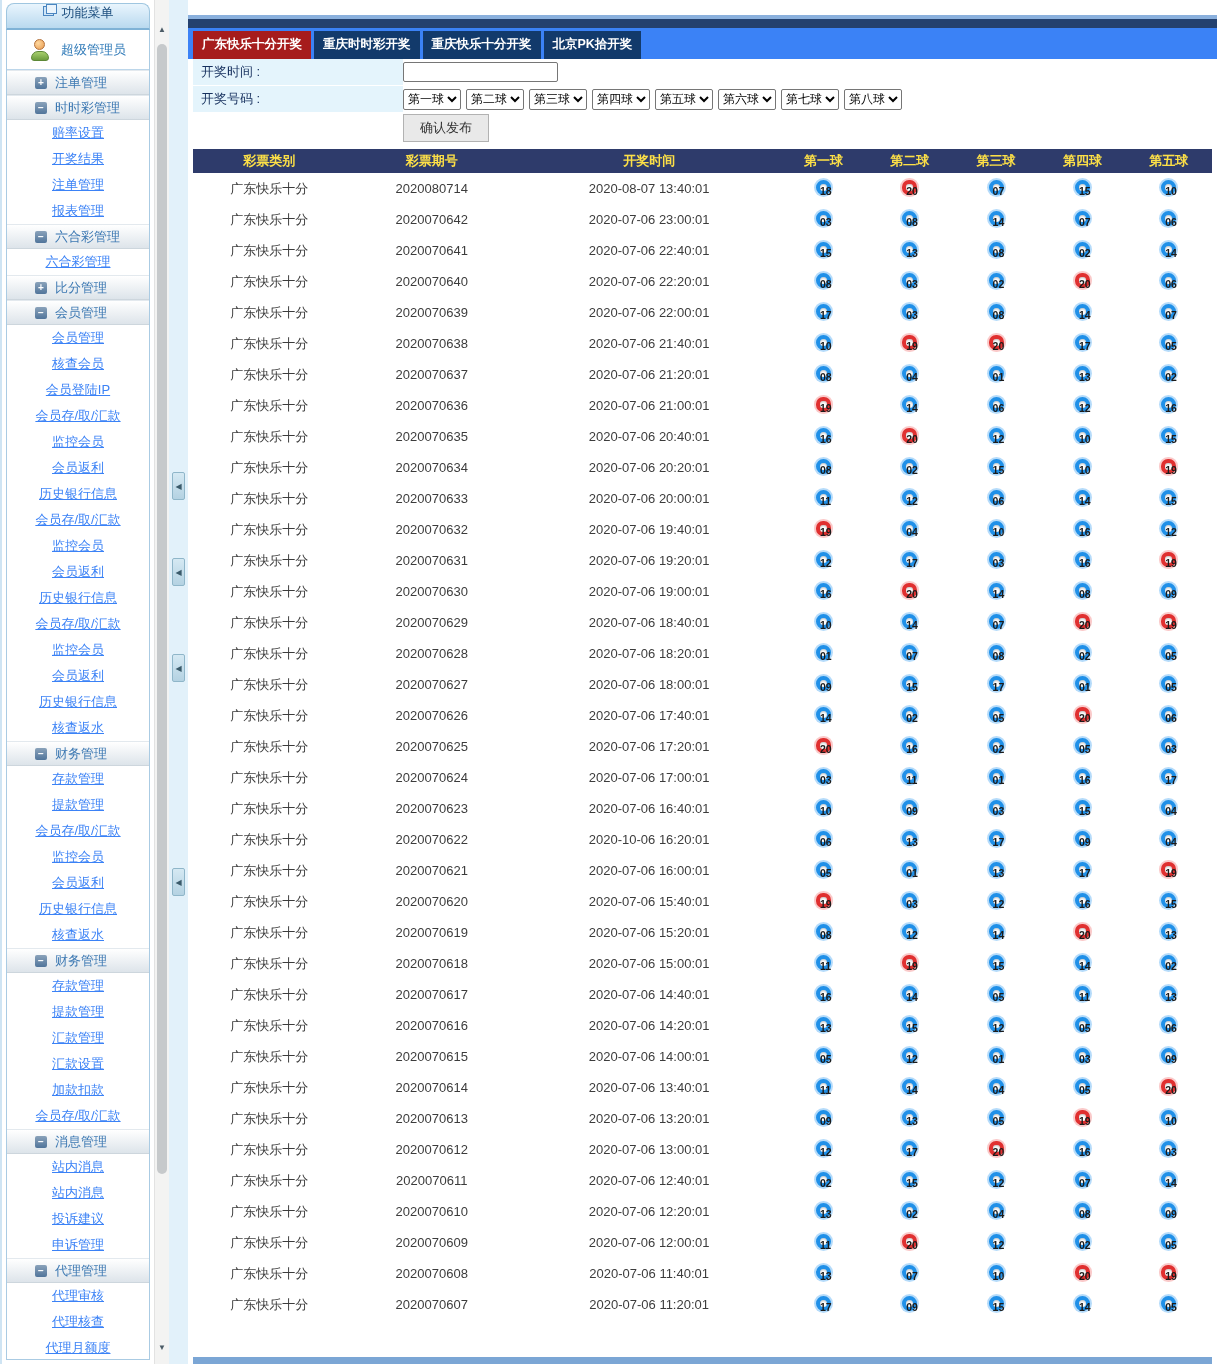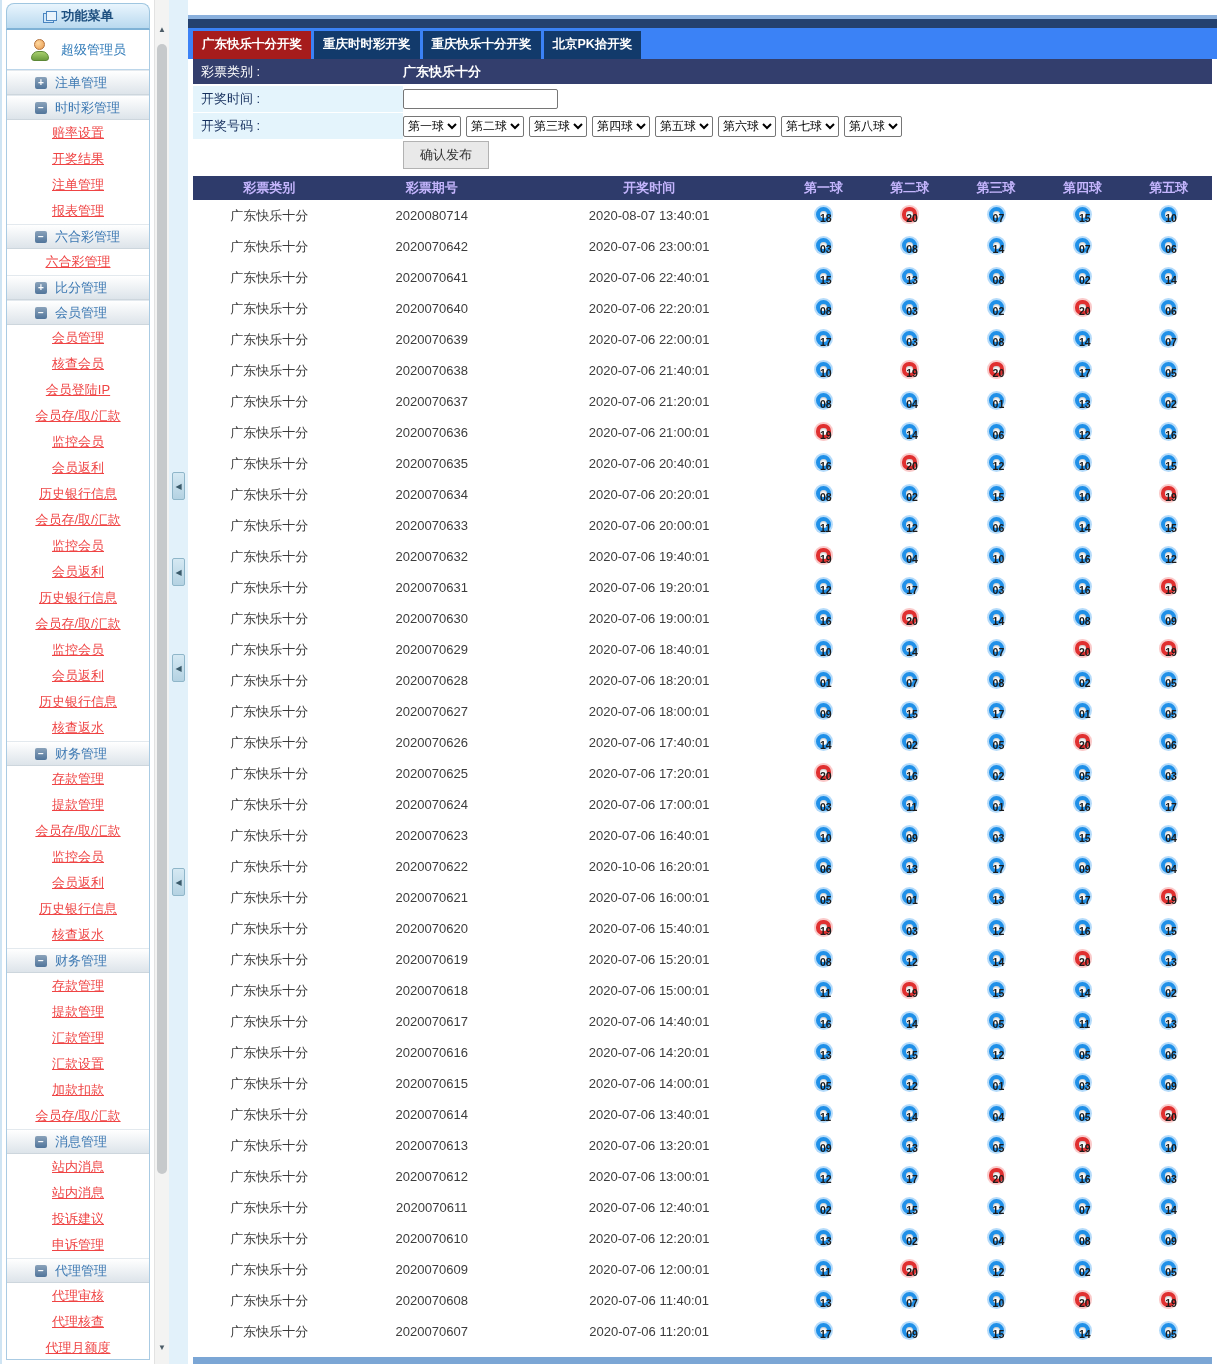--- a/index.html
+++ b/index.html
@@ -4,35 +4,35 @@
 <style>
   * { box-sizing: border-box; margin: 0; padding: 0; }
   html,body { width:1217px; height:1364px; overflow:hidden; }
   body { font-family:"Liberation Sans","DejaVu Sans",sans-serif; background:#fff; }
   .page { display:flex; width:1217px; height:1364px; }
 
   
   .sidebar { width:154px; height:100%; background:#fff; border-left:2px solid #cfe4f3; position:relative; flex:0 0 154px; }
   .sb-title { height:27px; margin:3px 4px 0 4px; background:linear-gradient(#e9f5fd,#b9d9ef);
     border:1px solid #9fc6e0; border-bottom:2px solid #7fb2d6; border-radius:8px 8px 0 0;
-    display:flex; align-items:center; justify-content:center; gap:6px;
-    color:#1d4f7f; font-weight:bold; font-size:13px; }
+    display:flex; justify-content:center; gap:6px;
+    color:#1d4f7f; font-weight:normal; font-size:13px; }
   .win-icon { width:13px; height:11px; position:relative; display:inline-block; }
   .win-icon:before { content:""; position:absolute; left:0; top:2px; width:9px; height:8px; border:1px solid #4a85c0; background:#cfe6f8; }
   .win-icon:after { content:""; position:absolute; left:3px; top:0; width:9px; height:8px; border:1px solid #4a85c0; background:#eaf4fc; }
   .sb-panel { margin:0 4px; border:1px solid #aacbe3; border-top:none; height:1330px; overflow:hidden; background:#fff; }
   .user-row { height:40px; display:flex; align-items:center; gap:10px; padding-left:22px;
     border-bottom:1px solid #bcd6ea; color:#2f7ab8; font-size:13px; }
   .menu-group { height:25px; display:flex; align-items:center; gap:8px; padding-left:28px;
     background:linear-gradient(#ffffff,#dde4ea); border-top:1px solid #e3e9ee; border-bottom:1px solid #cdd6dd;
     color:#3c78b2; font-size:13px; cursor:pointer; }
   .pm-icon { width:12px; height:12px; border-radius:2px; background:linear-gradient(#8aa2ba,#51759b);
     color:#fff; font-size:10px; line-height:11px; text-align:center; font-weight:bold; flex:0 0 12px; }
   .menu-link-row { height:26px; display:flex; align-items:center; justify-content:center; }
-  .menu-link { color:#ef4444; font-size:13px; text-decoration:underline; cursor:pointer; }
+  .menu-link { color:#3b82f6; font-size:13px; text-decoration:underline; cursor:pointer; }
 
   
   .sb-scroll { flex:0 0 15px; background:#f3f3f2; position:relative; border-left:1px solid #e2e2e2; }
   .sb-arrow { position:absolute; left:0; width:100%; text-align:center; font-size:8px; color:#4b5b66; }
   .sb-arrow.up { top:25px; }
   .sb-arrow.down { bottom:12px; }
   .sb-thumb { position:absolute; left:2px; top:44px; width:10px; height:1130px; background:#c6c9cb; border-radius:5px; }
 
   
   .strip { flex:0 0 19px; background:#e2f1fa; position:relative; }
@@ -62,21 +62,21 @@
   .form-row .f-value { flex:1; display:flex; align-items:center; gap:5px; }
   .f-input { width:155px; height:20px; border:1px solid #767676; border-radius:2px; padding:0 4px; font-size:12px; }
   .f-select { height:21px; font-size:12px; border:1px solid #767676; border-radius:2px; background:#fff; }
   .btn-row { height:30px; display:flex; align-items:center; }
   .btn-row .spacer { width:210px; }
   .confirm-btn { background:#e9e9e9; border:1px solid #b2b2b2; padding:4px 16px; font-size:13px;
     color:#333; cursor:pointer; }
 
   
   table.results { border-collapse:collapse; width:calc(100% - 10px); margin:6px 5px 0 5px; table-layout:fixed; }
-  table.results thead th { background:#2e3b6b; color:#c4b5fd; font-size:13px; font-weight:bold; height:24px; text-align:center; }
+  table.results thead th { background:#2e3b6b; color:#fde047; font-size:13px; font-weight:bold; height:24px; text-align:center; }
   table.results td { height:31px; text-align:center; font-size:13px; color:#3c3c3c; background:#fff; }
   .ball { display:inline-block; width:15px; height:15px; border-radius:50%; background:#fff;
     border:4px solid #2090e8; box-shadow:0 0 0 2px rgba(120,190,245,.55), inset 0 1px 2px rgba(0,0,0,.25);
     font-size:10.5px; line-height:15px; font-weight:bold; color:#1b1b1b; text-align:center; }
   .ball.red { border-color:#e03030; box-shadow:0 0 0 2px rgba(245,150,150,.5), inset 0 1px 2px rgba(0,0,0,.25);border-radius:7px; }
   .bottom-bar { position:absolute; bottom:0; left:5px; right:5px; height:7px; background:#7ba6d5; }
 
   
   .avatar { width:22px; height:22px; position:relative; display:inline-block; }
   .avatar .head { position:absolute; left:5px; top:0; width:11px; height:11px; border-radius:50%;
@@ -280,24 +280,20 @@
   </div>
 
   <main class="main">
     <div class="top-bar-light"></div>
     <div class="top-bar-a"></div>
     <div class="top-bar-b"></div>
 
     <div class="tab-band"><span class="tab active">广东快乐十分开奖</span><span class="tab">重庆时时彩开奖</span><span class="tab">重庆快乐十分开奖</span><span class="tab">北京PK拾开奖</span></div>
 
     <div class="form">
-      <div class="form-head">
-        <span class="fh-label">彩票类别 :</span>
-        <span class="fh-value">广东快乐十分</span>
-      </div>
       <div class="form-row">
         <span class="f-label">开奖时间 :</span>
         <span class="f-value">
             <input class="f-input" type="text" value="" style="">
           </span>
       </div>
       <div class="form-row">
         <span class="f-label">开奖号码 :</span>
         <span class="f-value">
             <select class="f-select"><option>第一球</option></select>

